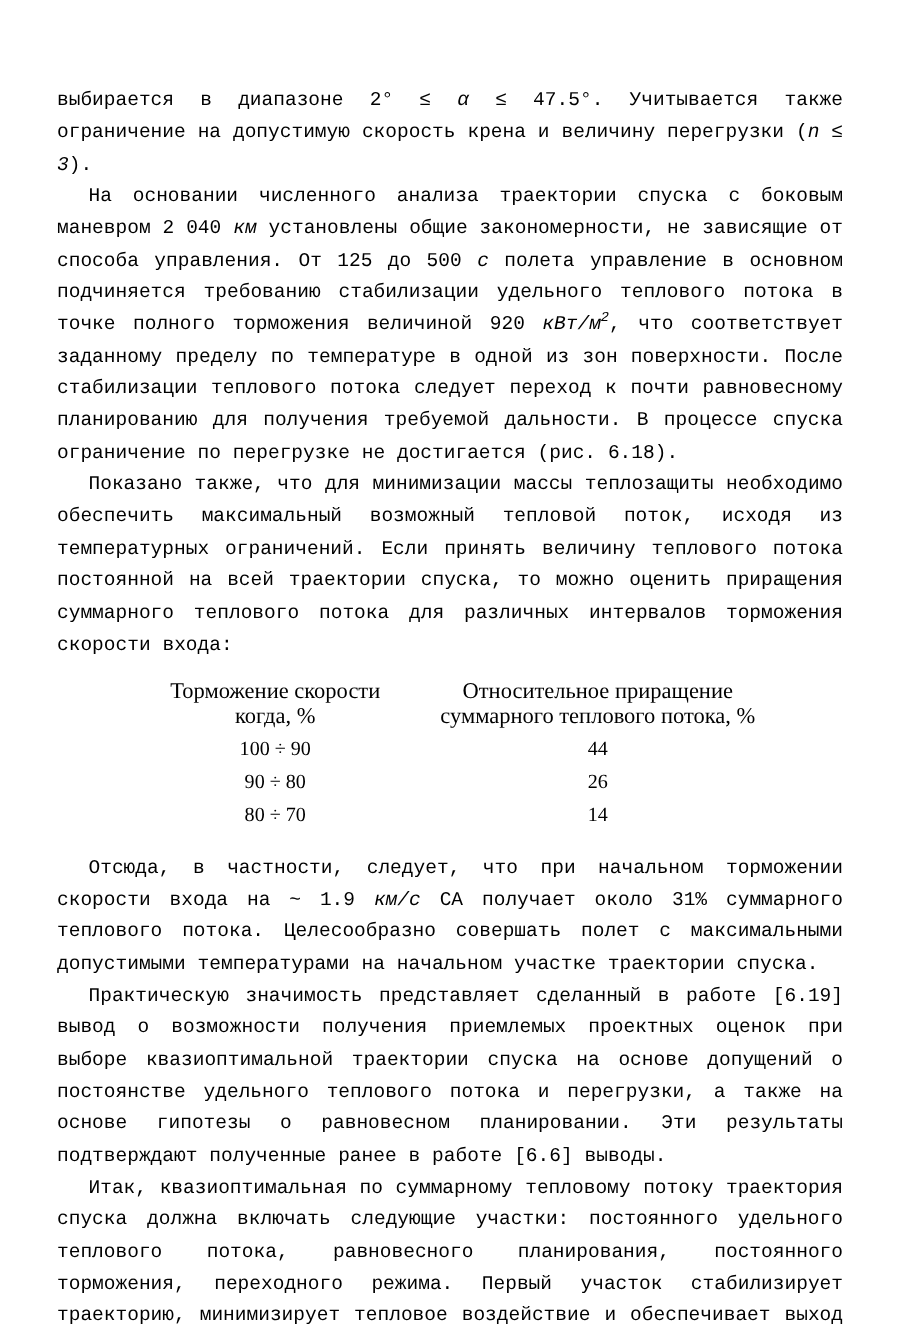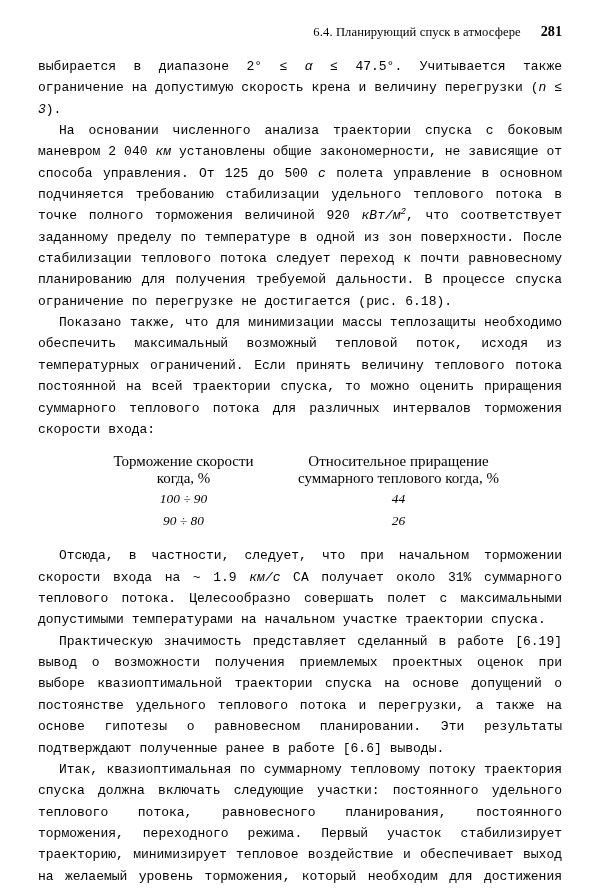--- a/index.html
+++ b/index.html
@@ -100,36 +100,31 @@
     padding: 0 4px 2px 4px;
     border: 0;
   }
   table.num-table td {
     text-align: center;
     vertical-align: baseline;
     padding: 1px 4px 1px 4px;
     border: 0;
     font-size: 13.4px;
     line-height: 20.2px;
-    font-style: italic;
   }
   table.num-table col.c1 { width: 195px; }
   table.num-table col.c2 { width: 235px; }
 
   .gap-after-table { height: 13px; }
 </style>
 </head>
 <body>
 
 <div class="page">
 
-  <div class="runhead">
-    <span class="runhead-title">6.4. Планирующий спуск в атмосфере</span>
-    <span class="runhead-page">281</span>
-  </div>
 
   <div class="body">
 
     <p class="para noindent">выбирается в диапазоне <span>2°</span>&nbsp;≤&nbsp;<i>α</i>&nbsp;≤&nbsp;<span>47.5°</span>. Учитывается также ограничение на допустимую скорость крена и величину перегрузки (<i>n ≤ 3</i>).</p>
 
     <p class="para">На основании численного анализа траектории спуска с боковым маневром <span>2 040</span>&nbsp;<i>км</i> установлены общие закономерности, не зависящие от способа управления. От <span>125</span> до <span>500</span>&nbsp;<i>с</i> полета управление в основном подчиняется требованию стабилизации удельного теплового потока в точке полного торможения величиной <span>920</span>&nbsp;<i><span>кВт/м</span><sup>2</sup></i>, что соответствует заданному пределу по температуре в одной из зон поверхности. После стабилизации теплового потока следует переход к почти равновесному планированию для получения требуемой дальности. В процессе спуска ограничение по перегрузке не достигается <span>(рис. 6.18)</span>.</p>
 
     <p class="para">Показано также, что для минимизации массы теплозащиты необходимо обеспечить максимальный возможный тепловой поток, исходя из температурных ограничений. Если принять величину теплового потока постоянной на всей траектории спуска, то можно оценить приращения суммарного теплового потока для различных интервалов торможения скорости входа:</p>
 
     <div class="table-block">
@@ -139,32 +134,36 @@
             <col class="c2">
           </colgroup>
         <thead>
           <tr>
             <th>
               <span>Торможение скорости</span><br>
               <span>когда, %</span>
             </th>
             <th>
               <span>Относительное приращение</span><br>
-              <span>суммарного теплового когда, %</span>
+              <span>суммарного теплового потока, %</span>
             </th>
           </tr>
         </thead>
         <tbody>
           <tr>
             <td>100 ÷ 90</td>
             <td>44</td>
           </tr>
           <tr>
             <td>90 ÷ 80</td>
             <td>26</td>
+          </tr>
+          <tr>
+            <td>80 ÷ 70</td>
+            <td>14</td>
           </tr>
         </tbody>
       </table>
     </div>
 
     <div class="gap-after-table"></div>
 
     <p class="para">Отсюда, в частности, следует, что при начальном торможении скорости входа на ~&nbsp;<span>1.9</span>&nbsp;<i>км/с</i> СА получает около <span>31%</span> суммарного теплового потока. Целесообразно совершать полет с максимальными допустимыми температурами на начальном участке траектории спуска.</p>
 
     <p class="para">Практическую значимость представляет сделанный в работе <span>[6.19]</span> вывод о возможности получения приемлемых проектных оценок при выборе квазиоптимальной траектории спуска на основе допущений о постоянстве удельного теплового потока и перегрузки, а также на основе гипотезы о равновесном планировании. Эти результаты подтверждают полученные ранее в работе <span>[6.6]</span> выводы.</p>

